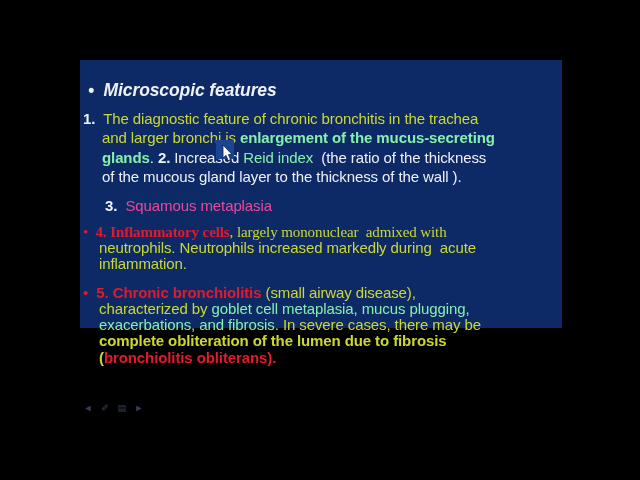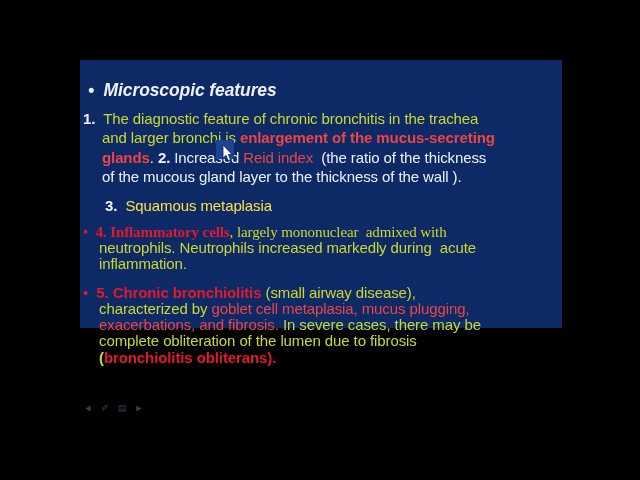--- a/index.html
+++ b/index.html
@@ -15,25 +15,25 @@
   .line:nth-child(3){top:69px;left:22px;}
   .line:nth-child(4){top:89px;left:22px;}
   .line:nth-child(5){top:108px;left:22px;}
   .line:nth-child(6){top:137px;left:25px;}
   .line:nth-child(7){top:163px;left:3px;font-family:Liberation Serif, serif;}
   .line:nth-child(8){top:179px;left:19px;}
   .line:nth-child(9){top:195px;left:19px;}
   .line:nth-child(10){top:224px;left:3px;}
   .line:nth-child(11){top:240px;left:19px;}
   .line:nth-child(12){top:256px;left:19px;}
-  .line:nth-child(13){top:272px;left:19px;}
+  .line:nth-child(13){top:272px;left:19px;font-weight:bold;}
   .line:nth-child(14){top:289px;left:19px;}
   
   .w{color:#eef1f7;} .y{color:#cbd92f;}
-  .r{color:#fde047;} .rm{color:#ef4444;} .rb{color:#e21a2c;}
+  .r{color:#ec4899;} .rm{color:#86efac;} .rb{color:#e21a2c;}
   .b{font-weight:bold;}
   
   .presenter-toolbar{position:absolute;left:3px;top:343px;display:flex;gap:7px;align-items:center;}
   .pt-icon{width:10px;height:11px;font-size:9px;line-height:11px;text-align:center;
            color:rgba(140,165,225,0.38);cursor:pointer;}
   
   .text-highlight{position:absolute;left:216px;top:140px;width:18px;height:19px;background:#1d4493;}
   .cursor{position:absolute;left:222px;top:145px;width:11px;height:17px;}
 </style>
 </head>

